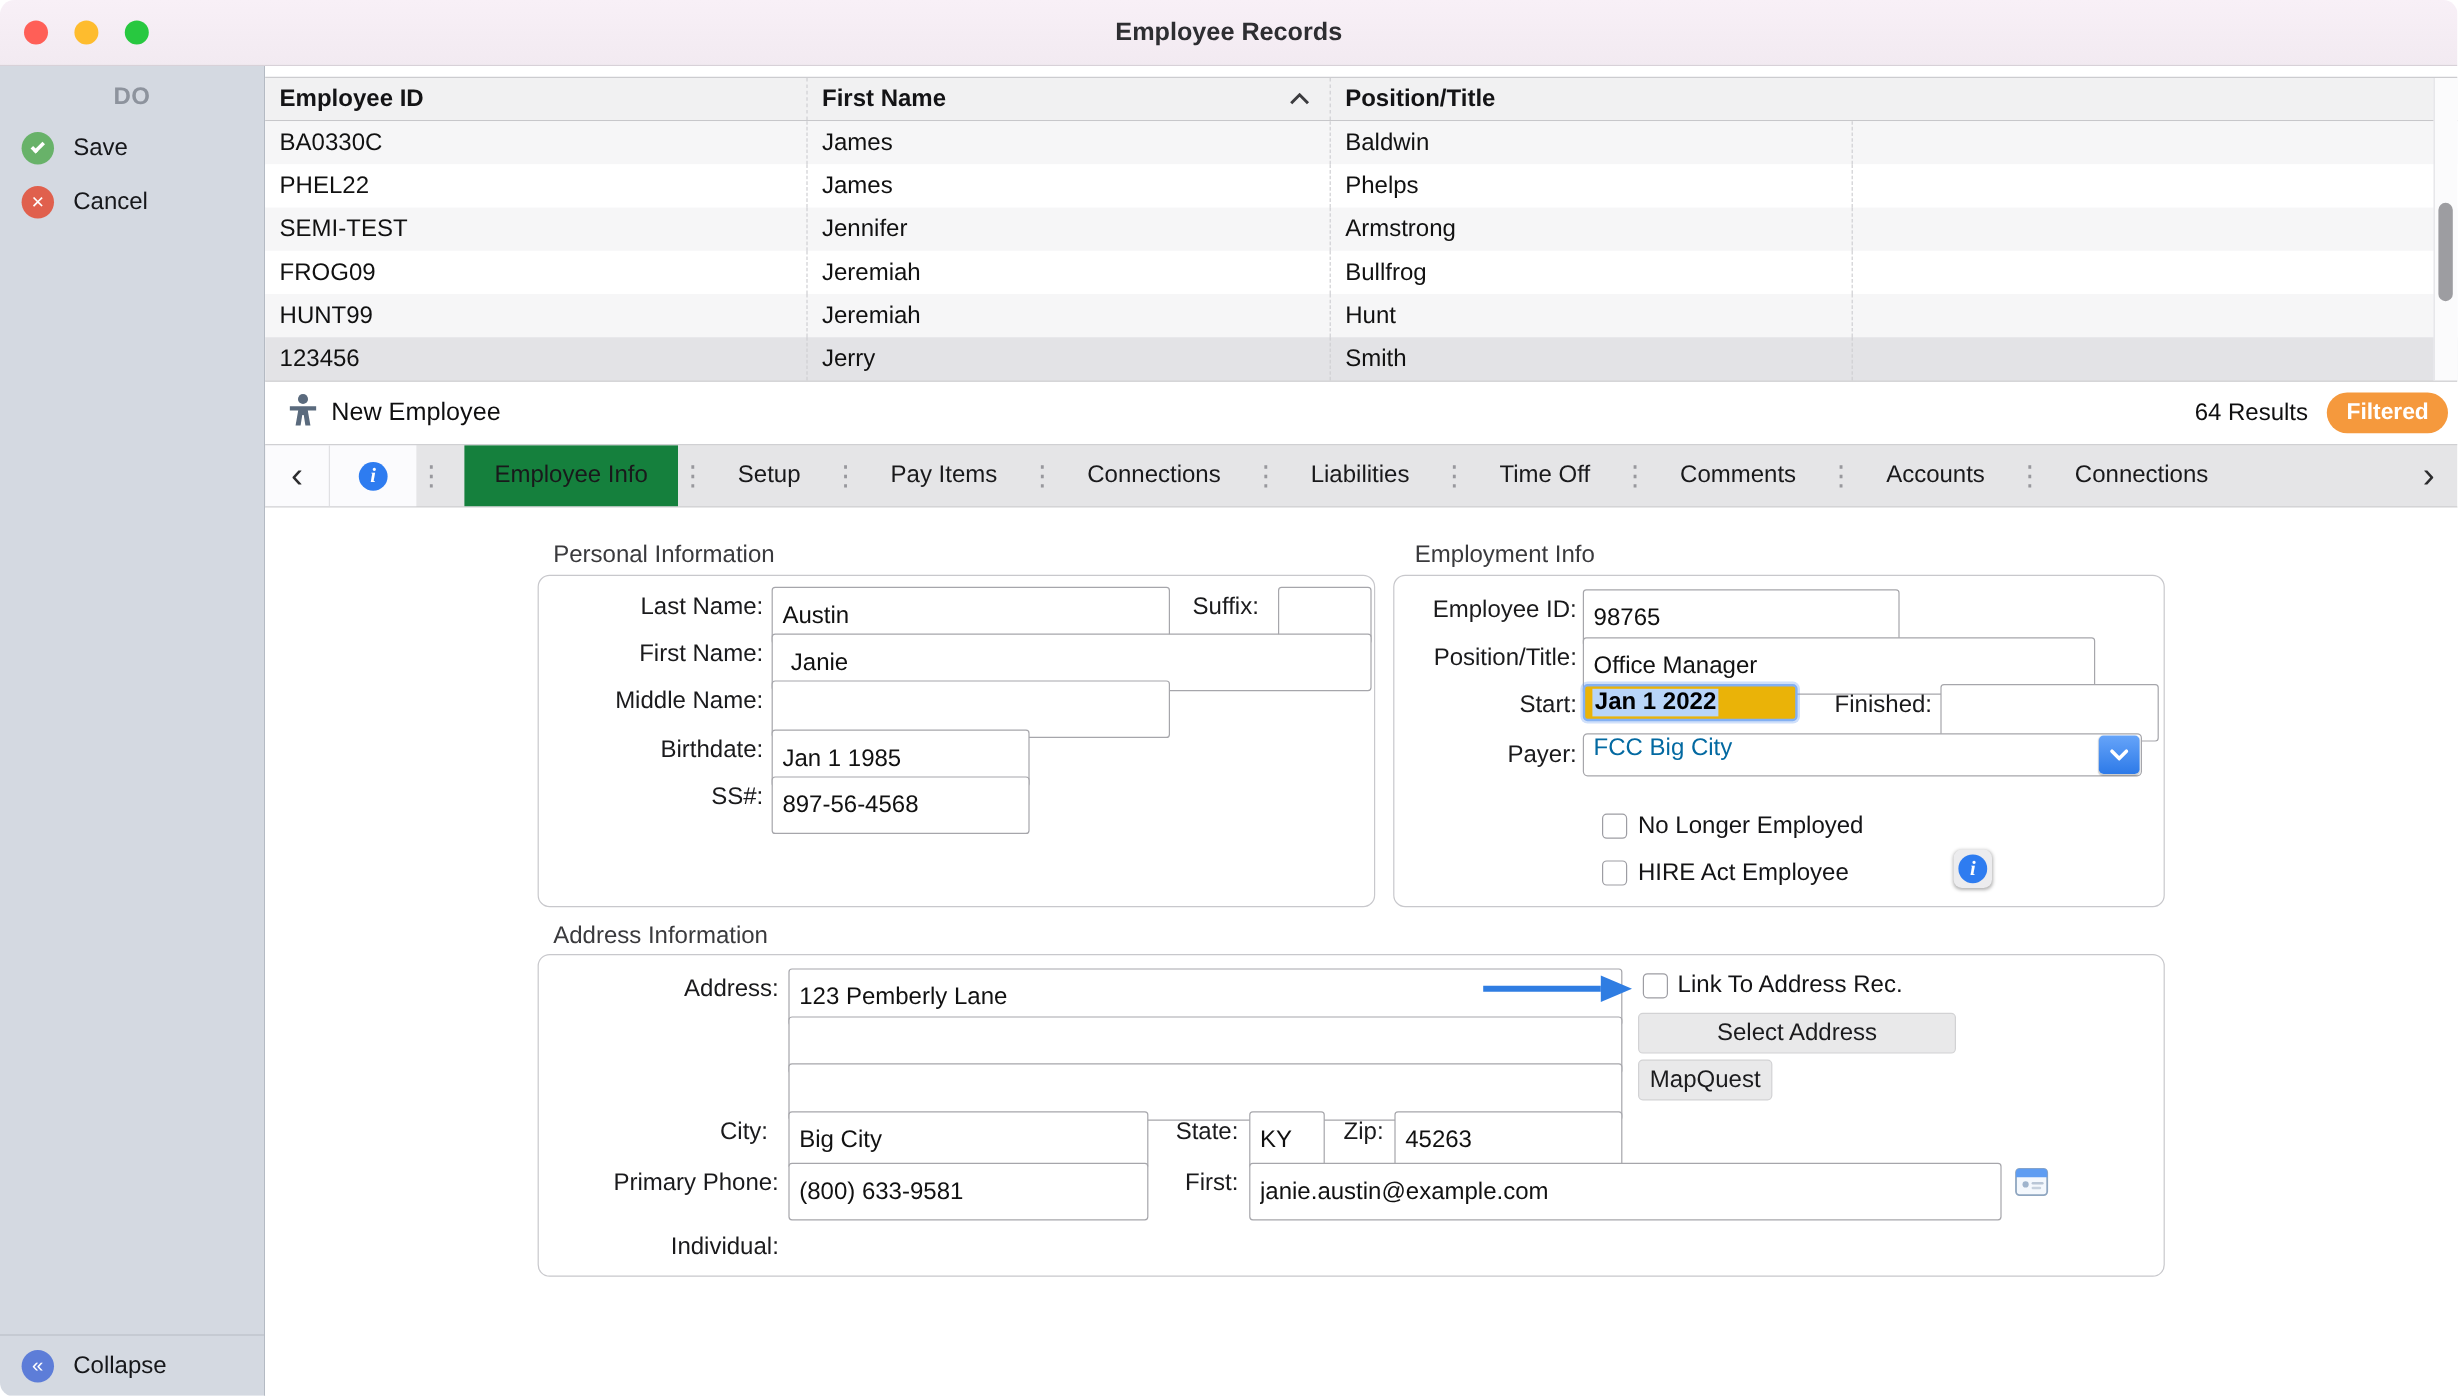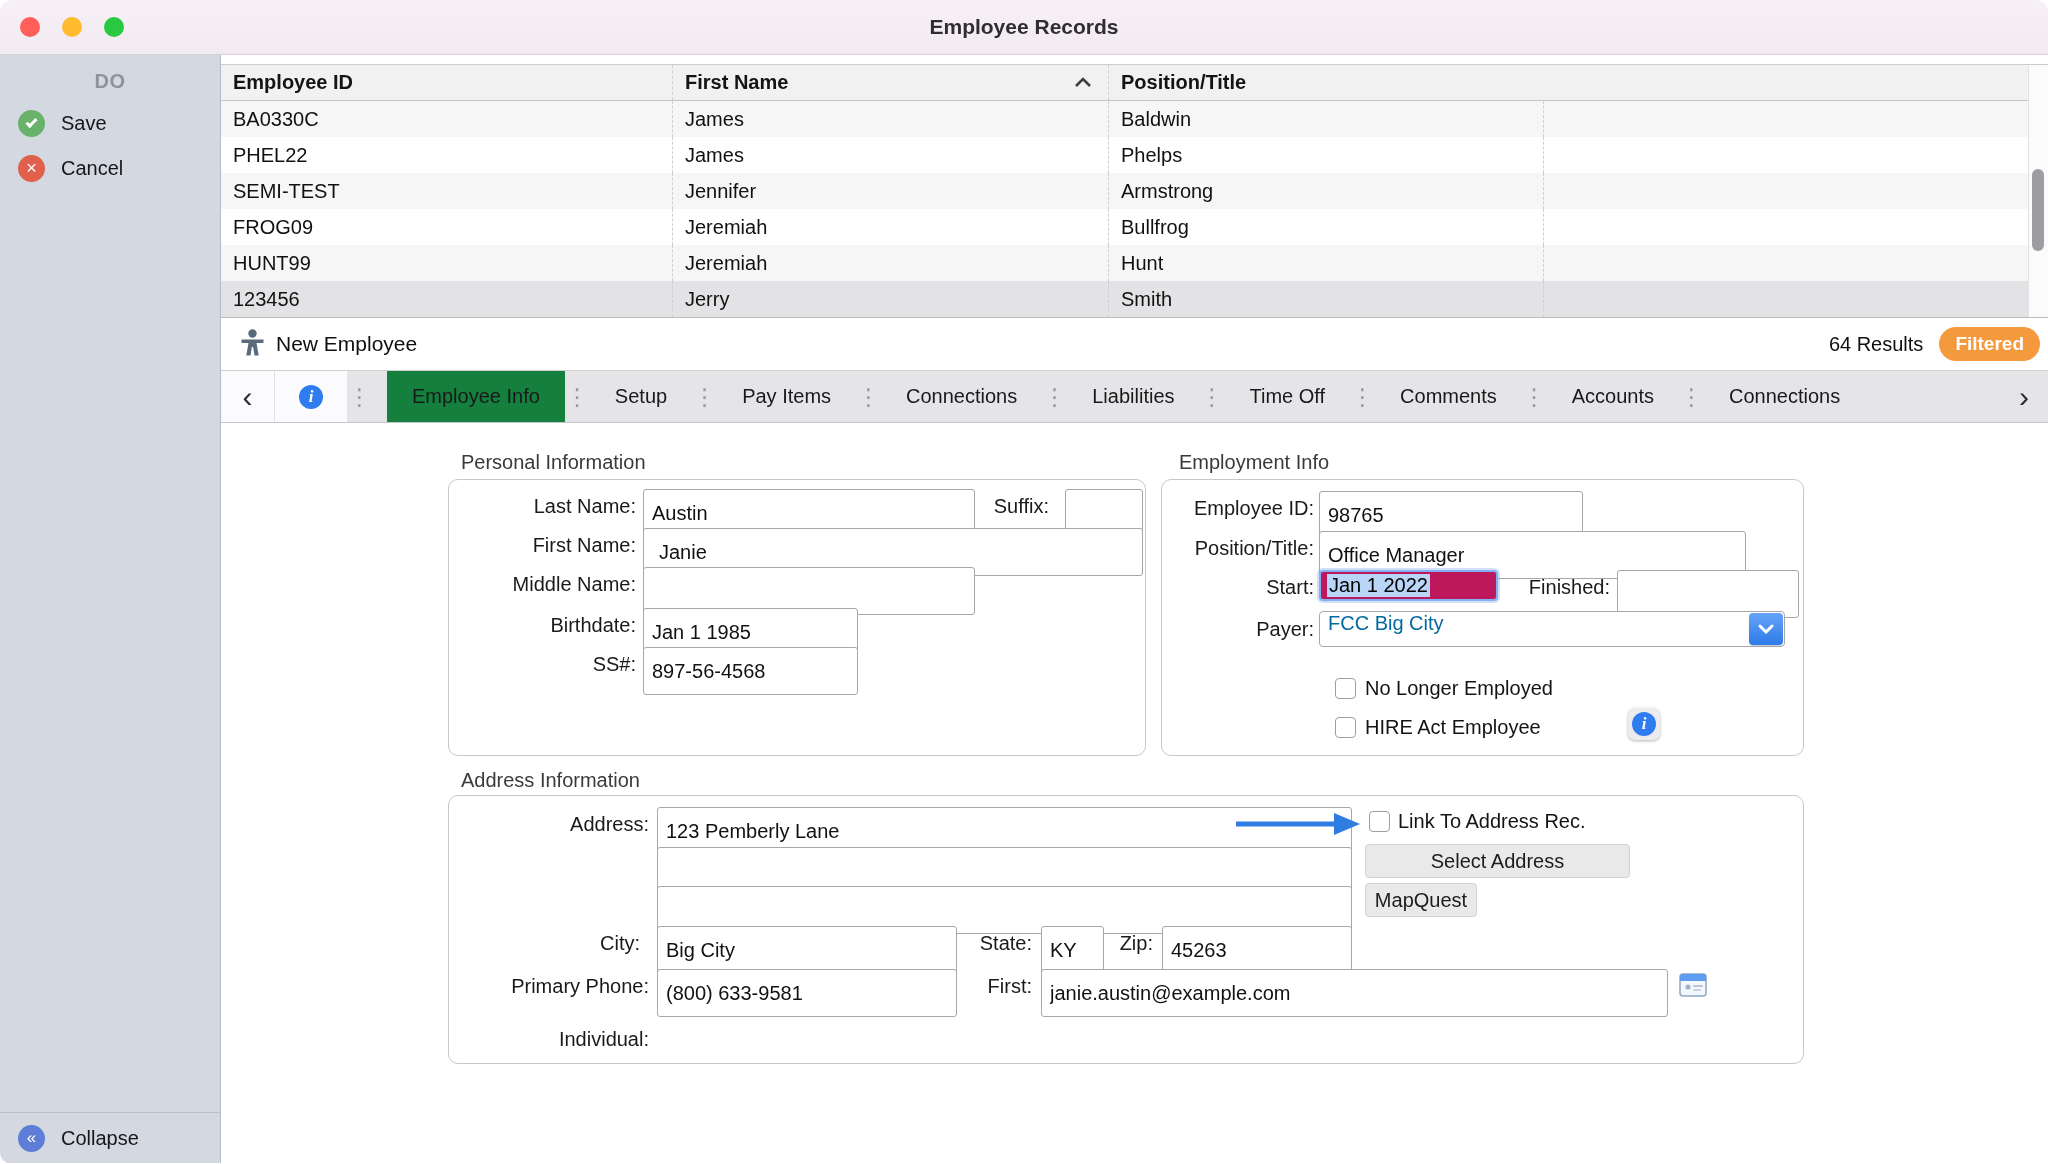--- a/index.html
+++ b/index.html
@@ -57,21 +57,21 @@
   .tab { display:flex; align-items:center; padding:0 25px; color:#19191b; white-space:nowrap; }
   .tab.active { background:#15803d;margin-left:15px; }
   .tab-sep { display:flex; align-items:center; color:#98989d; font-size:23px; padding:0 1px; font-family:"DejaVu Sans",sans-serif; }
 
   
   .form-area { position:relative; flex:1; background:#fff; }
   .grp-title { position:absolute; font-size:20px; color:#3a3a3d; }
   .grp-box { position:absolute; border:1.5px solid #c8c8cc; border-radius:10px; background:#fff; }
   .flbl { position:absolute; text-align:right; font-size:20px; line-height:34px; height:34px; color:#1a1a1c; white-space:nowrap; }
   .fld { position:absolute; height:48px; border:1px solid #a6a6ab; border-radius:3px; background:#fff; font-size:20px; padding:0 8px; font-family:inherit; color:#111; }
-  .fld-start { position:absolute; height:31px; border:2px solid #84b0f2; border-radius:4px; background:#be185d; display:flex; align-items:center; padding:0 6px; font-size:20px; box-shadow:0 0 0 2px rgba(110,160,240,.32); }
+  .fld-start { position:absolute; height:31px; border:2px solid #84b0f2; border-radius:4px; background:#eab308; display:flex; align-items:center; padding:0 6px; font-size:20px; box-shadow:0 0 0 2px rgba(110,160,240,.32);font-weight:bold; }
   .sel-text { background:#b9d5f8; padding:0 2px; }
   .combo { position:absolute; height:36px; border:1px solid #a6a6ab; border-radius:4px; background:#fff; display:flex; align-items:flex-start; padding:0 40px 0 8px; font-size:20px; color:#0369a1; }
   .combo-btn { position:absolute; right:1px; top:1px; width:34px; height:32px; border-radius:4px; background:linear-gradient(#66a4f9,#2d7ae8); display:flex; align-items:center; justify-content:center; box-shadow:0 1px 1px rgba(0,0,0,.2); }
   .cb { position:absolute; width:21px; height:21px; border:1.5px solid #9d9da3; border-radius:4px; background:#fff; }
   .cb-label { position:absolute; font-size:20px; line-height:23px; color:#141416; white-space:nowrap; }
   .info-btn { position:absolute; width:32px; height:32px; border-radius:7px; background:#ececee; box-shadow:0 1px 3px rgba(0,0,0,.3); display:flex; align-items:center; justify-content:center; }
   .gray-btn { position:absolute; background:#e9e9ea; border:1px solid #d2d2d4; border-radius:4px; font-size:20px; display:flex; align-items:center; justify-content:center; color:#1c1c1e; }
   .arrow-anno { position:absolute; }
   .contact-icon { position:absolute; }
 </style>

